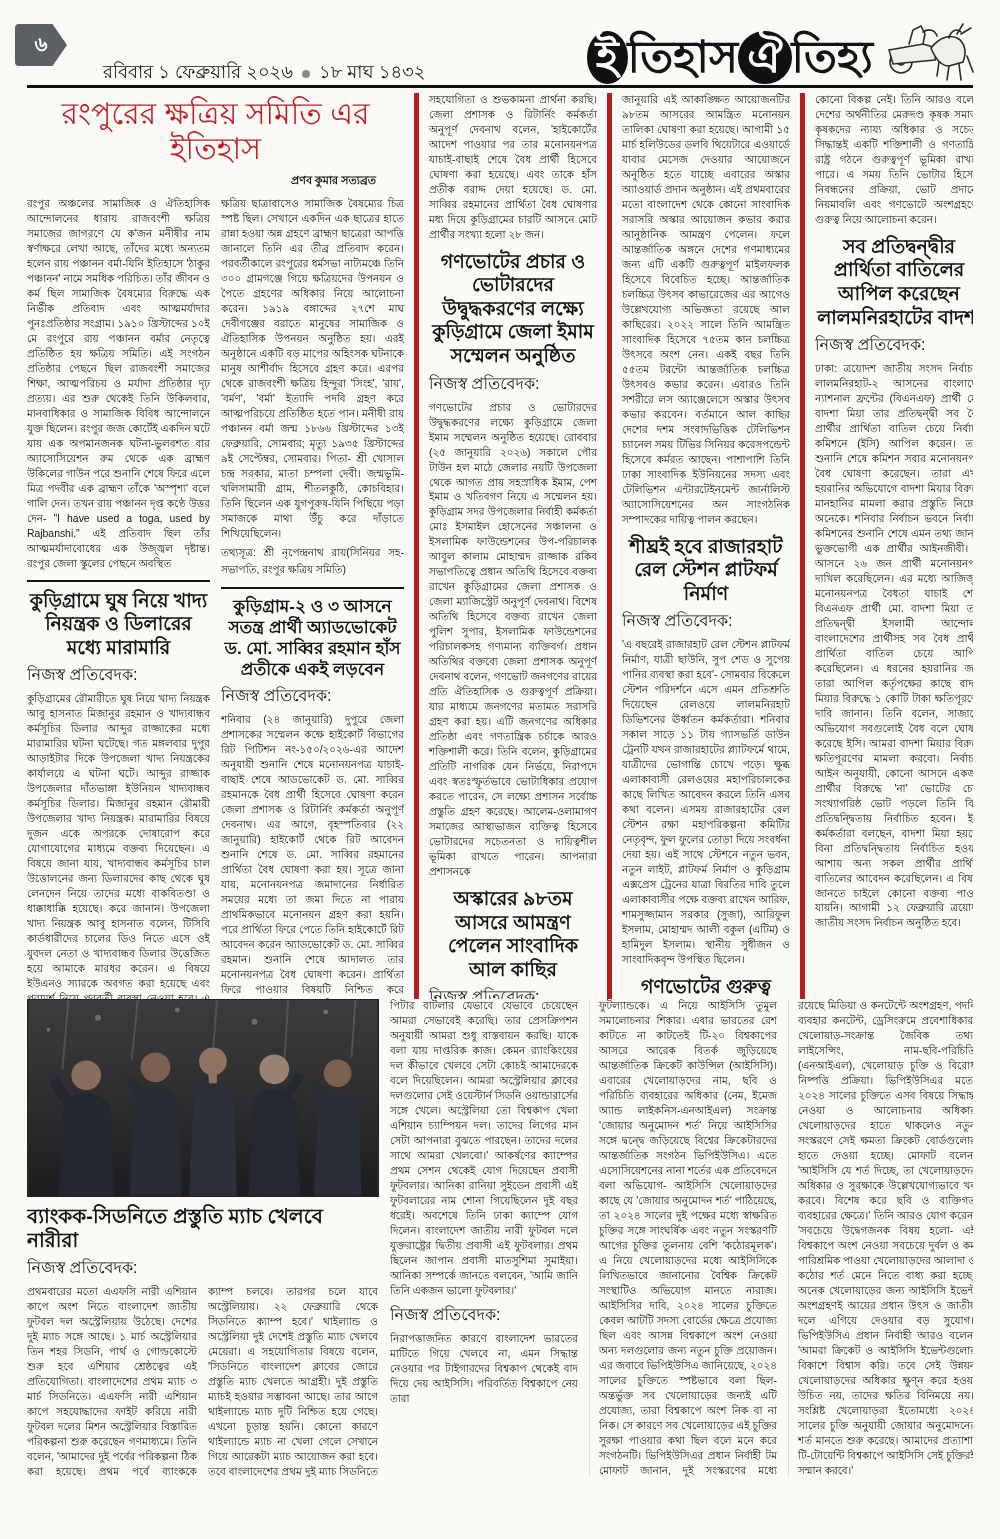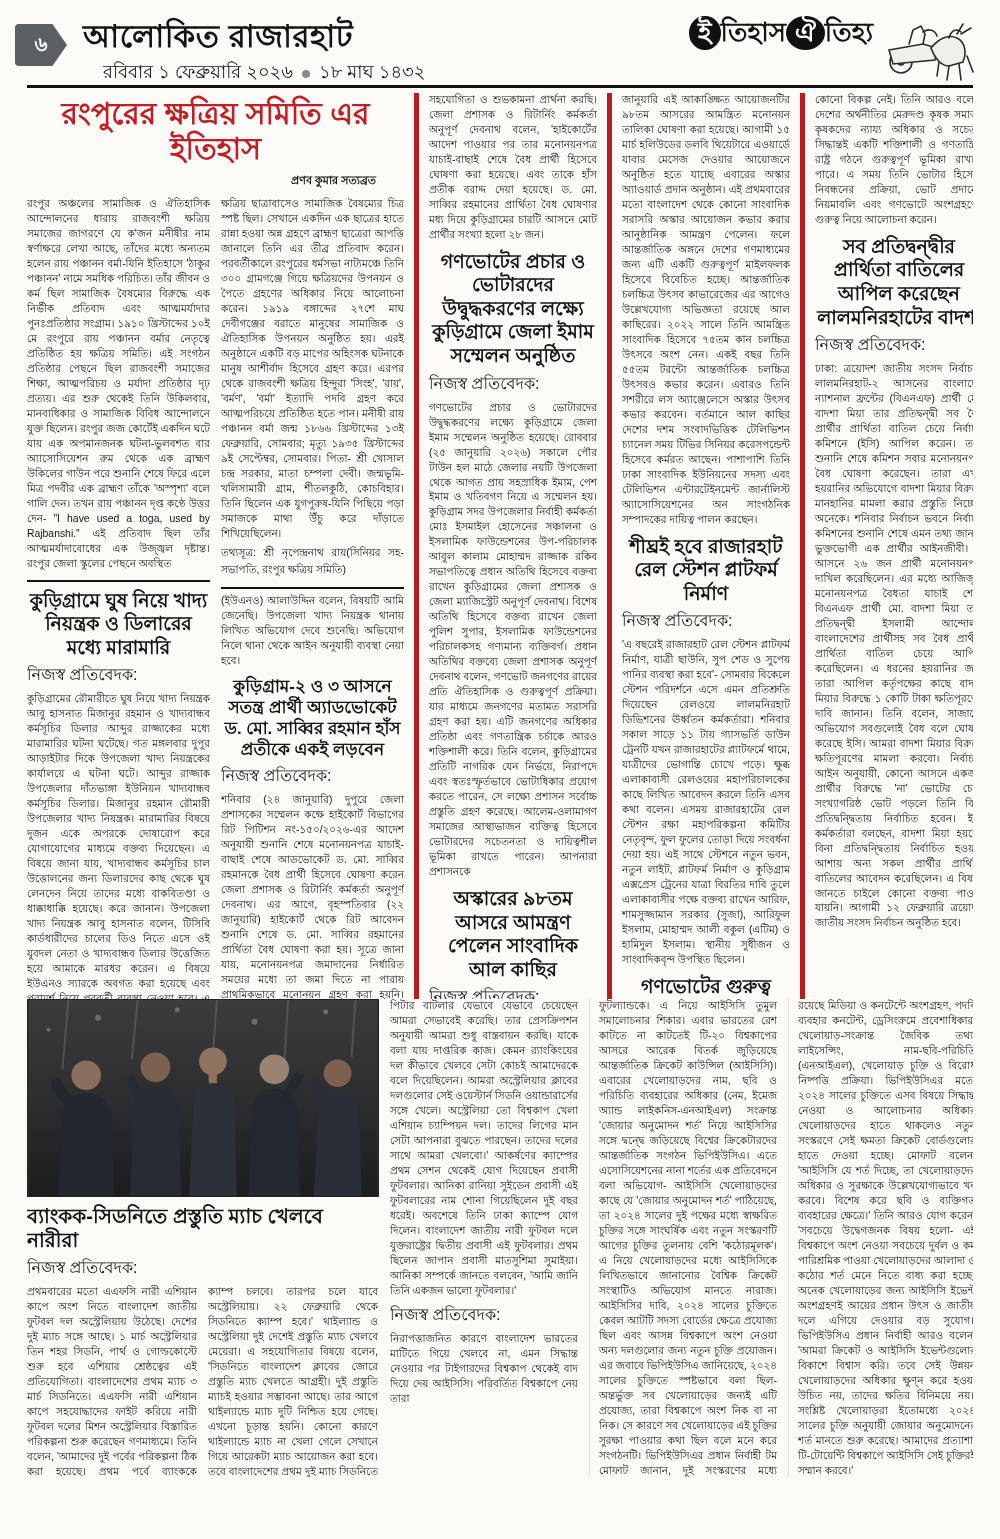--- a/index.html
+++ b/index.html
@@ -17,31 +17,31 @@
   .page-badge {
     position:absolute; left:-12px; top:24px; width:52px; height:42px;
     background:#5c6064; color:#fff; font-size:20px; font-weight:bold;
     display:flex; align-items:center; justify-content:center;
     clip-path:polygon(0 0,72% 0,100% 50%,72% 100%,0 100%);
     border-radius:4px;
   }
   .masthead { position:absolute; left:56px; top:12px; font-size:31px; font-weight:800; letter-spacing:.5px; }
   .dateline { position:absolute; left:76px; top:58px; font-size:18px; display:flex; align-items:center; gap:9px; }
   .dateline .dot { width:8px; height:8px; border-radius:50%; background:#8a8a8a; display:inline-block; }
-  .hist-logo { position:absolute; right:100px; top:12px; font-size:26px; font-weight:800; white-space:nowrap; }
+  .hist-logo { position:absolute; right:100px; top:24px; font-size:44px; font-weight:800; white-space:nowrap; }
   .logo-word { display:inline-block; }
   .logo-word::first-letter { background:#111; color:#fff; border-radius:50%; padding:1px 9px 3px; }
   .cart-art { position:absolute; right:-6px; top:4px; width:100px; height:78px; }
 
   
   .main { display:flex; gap:10px; height:906px; overflow:hidden; margin-top:5px; }
   .colw { width:183px; flex:0 0 auto; overflow:hidden; }
   .span2 { width:377px; flex:0 0 auto; overflow:hidden; }
   .body-text { font-size:10.4px; line-height:1.44; text-align:justify; word-break:break-word; }
-  .main-head { color:var(--headline-red); font-size:30px; font-weight:700; text-align:center; margin:4px 0 6px; line-height:1.15; }
+  .main-head { color:var(--headline-red); font-size:30px; font-weight:400; text-align:center; margin:4px 0 6px; line-height:1.15; }
   .byline { font-size:11px; font-weight:bold; text-align:right; padding-right:28px; margin-bottom:6px; }
   .inner2 { display:flex; gap:11px; }
   .inner2 > div { width:183px; overflow:hidden; }
   .art-head { font-size:19px; line-height:1.24; font-weight:800; text-align:center; margin:7px 0 3px; }
   .art-head.sm { font-size:17px; }
   .reporter { font-weight:normal; font-size:16px; margin:3px 0 3px; }
   .rule-top { border-top:2px solid #111; margin-top:8px; }
   .source-line { font-size:10.4px; margin-top:3px; text-align:justify; }
   .colw + .colw, .span2 + .colw { border-left:5px solid #b91c1c; padding-left:10px; }
 
@@ -60,21 +60,20 @@
 </style>
 </head>
 <body>
 
 <div class="page">
 
   <div class="masthead-row">
     <div class="page-badge">
       <span>৬</span>
     </div>
-    <div class="masthead">আলোকিত রাজারহাট</div>
     <div class="dateline">
       <span>রবিবার ১ ফেব্রুয়ারি ২০২৬</span>
       <span class="dot"></span>
       <span>১৮ মাঘ ১৪৩২</span>
     </div>
     <div class="hist-logo">
       <span class="logo-word">ইতিহাস</span><span class="logo-word">ঐতিহ্য</span>
     </div>
     <svg class="cart-art" viewBox="0 0 100 78">
       <g fill="none" stroke="#2a2a2a" stroke-width="1.6" stroke-linecap="round">
@@ -101,21 +100,20 @@
           <div class="body-text">রংপুর অঞ্চলের সামাজিক ও ঐতিহাসিক আন্দোলনের ধারায় রাজবংশী ক্ষত্রিয় সমাজের জাগরণে যে ক'জন মনীষীর নাম স্বর্ণাক্ষরে লেখা আছে, তাঁদের মধ্যে অন্যতম হলেন রায় পঞ্চানন বর্মা-যিনি ইতিহাসে 'ঠাকুর পঞ্চানন' নামে সমধিক পরিচিত। তাঁর জীবন ও কর্ম ছিল সামাজিক বৈষম্যের বিরুদ্ধে এক নির্ভীক প্রতিবাদ এবং আত্মমর্যাদার পুনঃপ্রতিষ্ঠার সংগ্রাম। ১৯১০ খ্রিস্টাব্দের ১০ই মে রংপুরে রায় পঞ্চানন বর্মার নেতৃত্বে প্রতিষ্ঠিত হয় ক্ষত্রিয় সমিতি। এই সংগঠন প্রতিষ্ঠার পেছনে ছিল রাজবংশী সমাজের শিক্ষা, আত্মপরিচয় ও মর্যাদা প্রতিষ্ঠার দৃঢ় প্রত্যয়। এর শুরু থেকেই তিনি উকিলবার, মানবাধিকার ও সামাজিক বিবিধ আন্দোলনে যুক্ত ছিলেন। রংপুর জজ কোর্টেই একদিন ঘটে যায় এক অপমানজনক ঘটনা-ভুলবশত বার অ্যাসোসিয়েশন রুম থেকে এক ব্রাহ্মণ উকিলের গাউন পরে শুনানি শেষে ফিরে এলে মিত্র পদবীর এক ব্রাহ্মণ তাঁকে 'অস্পৃশ্য' বলে গালি দেন। তখন রায় পঞ্চানন দৃপ্ত কণ্ঠে উত্তর দেন- "I have used a toga, used by Rajbanshi." এই প্রতিবাদ ছিল তাঁর আত্মমর্যাদাবোধের এক উজ্জ্বল দৃষ্টান্ত। রংপুর জেলা স্কুলের পেছনে অবস্থিত</div>
           <div class="rule-top"></div>
           <h2 class="art-head">কুড়িগ্রামে ঘুষ নিয়ে খাদ্য নিয়ন্ত্রক ও ডিলারের মধ্যে মারামারি</h2>
           <div class="reporter">নিজস্ব প্রতিবেদক:</div>
           <div class="body-text">কুড়িগ্রামের রৌমারীতে ঘুষ নিয়ে খাদ্য নিয়ন্ত্রক আবু হাসনাত মিজানুর রহমান ও খাদ্যবান্ধব কর্মসূচির ডিলার আব্দুর রাজ্জাকের মধ্যে মারামারির ঘটনা ঘটেছে। গত মঙ্গলবার দুপুর আড়াইটার দিকে উপজেলা খাদ্য নিয়ন্ত্রকের কার্যালয়ে এ ঘটনা ঘটে। আব্দুর রাজ্জাক উপজেলার দাঁতভাঙ্গা ইউনিয়ন খাদ্যবান্ধব কর্মসূচির ডিলার। মিজানুর রহমান রৌমারী উপজেলার খাদ্য নিয়ন্ত্রক। মারামারির বিষয়ে দুজন একে অপরকে দোষারোপ করে যোগাযোগের মাধ্যমে বক্তব্য দিয়েছেন। এ বিষয়ে জানা যায়, খাদ্যবান্ধব কর্মসূচির চাল উত্তোলনের জন্য ডিলারদের কাছ থেকে ঘুষ লেনদেন নিয়ে তাদের মধ্যে বাকবিতণ্ডা ও ধাক্কাধাক্কি হয়েছে। করে জানান। উপজেলা খাদ্য নিয়ন্ত্রক আবু হাসনাত বলেন, টিসিবি কার্ডধারীদের চালের ডিও নিতে এসে ওই যুবদল নেতা ও খাদ্যবান্ধব ডিলার উত্তেজিত হয়ে আমাকে মারধর করেন। এ বিষয়ে ইউএনও স্যারকে অবগত করা হয়েছে এবং পরামর্শ নিয়ে পরবর্তী ব্যবস্থা নেওয়া হবে। এ বিষয়ে রৌমারী উপজেলা নির্বাহী কর্মকর্তা</div>
         </div>
         <div>
           <div class="body-text">ক্ষত্রিয় ছাত্রাবাসেও সামাজিক বৈষম্যের চিত্র স্পষ্ট ছিল। সেখানে একদিন এক ছাত্রের হাতে রান্না হওয়া অন্ন গ্রহণে ব্রাহ্মণ ছাত্রেরা আপত্তি জানালে তিনি এর তীব্র প্রতিবাদ করেন। পরবর্তীকালে রংপুরের ধর্মসভা নাট্যমঞ্চে তিনি ৩০০ গ্রামগঞ্জে গিয়ে ক্ষত্রিয়দের উপনয়ন ও পৈতে গ্রহণের অধিকার নিয়ে আলোচনা করেন। ১৯১৯ বঙ্গাব্দের ২৭শে মাঘ দেবীগঞ্জের বরাতে মানুষের সামাজিক ও ঐতিহাসিক উপনয়ন অনুষ্ঠিত হয়। এরই অনুষ্ঠানে একটি বড় মাপের অহিংসক ঘটনাকে মানুষ আশীর্বাদ হিসেবে গ্রহণ করে। এরপর থেকে রাজবংশী ক্ষত্রিয় হিন্দুরা 'সিংহ', 'রায়', 'বর্মণ', 'বর্মা' ইত্যাদি পদবি গ্রহণ করে আত্মপরিচয়ে প্রতিষ্ঠিত হতে পান। মনীষী রায় পঞ্চানন বর্মা জন্ম ১৮৬৬ খ্রিস্টাব্দের ১৩ই ফেব্রুয়ারি, সোমবার; মৃত্যু ১৯৩৫ খ্রিস্টাব্দের ৯ই সেপ্টেম্বর, সোমবার। পিতা- শ্রী খোসাল চন্দ্র সরকার, মাতা চম্পলা দেবী। জন্মভূমি-খলিসামারী গ্রাম, শীতলকুঠি, কোচবিহার। তিনি ছিলেন এক যুগপুরুষ-যিনি পিছিয়ে পড়া সমাজকে মাথা উঁচু করে দাঁড়াতে শিখিয়েছিলেন।</div>
           <div class="source-line">তথ্যসূত্র:  শ্রী  নৃপেন্দ্রনাথ  রায়(সিনিয়র সহ-সভাপতি, রংপুর ক্ষত্রিয় সমিতি)</div>
           <div class="rule-top"></div>
-          <div class="body-text" style="margin-top:5px">(ইউএনও) আলাউদ্দিন বলেন, বিষয়টি আমি জেনেছি। উপজেলা খাদ্য নিয়ন্ত্রক থানায় লিখিত অভিযোগ দেবে শুনেছি। অভিযোগ নিলে থানা থেকে আইন অনুযায়ী ব্যবস্থা নেয়া হবে।</div>
           <h2 class="art-head sm">কুড়িগ্রাম-২ ও ৩ আসনে সতন্ত্র প্রার্থী অ্যাডভোকেট ড. মো. সাব্বির রহমান হাঁস প্রতীকে একই লড়বেন</h2>
           <div class="reporter">নিজস্ব প্রতিবেদক:</div>
           <div class="body-text">শনিবার (২৪ জানুয়ারি) দুপুরে জেলা প্রশাসকের সম্মেলন কক্ষে হাইকোর্ট বিভাগের রিট পিটিশন নং-১৫০/২০২৬-এর আদেশ অনুযায়ী শুনানি শেষে মনোনয়নপত্র যাচাই-বাছাই শেষে আডভোকেট ড. মো. সাব্বির রহমানকে বৈধ প্রার্থী হিসেবে ঘোষণা করেন জেলা প্রশাসক ও রিটার্নিং কর্মকর্তা অনুপূর্ণ দেবনাথ। এর আগে, বৃহস্পতিবার (২২ জানুয়ারি) হাইকোর্ট থেকে রিট আবেদন শুনানি শেষে ড. মো. সাব্বির রহমানের প্রার্থিতা বৈধ ঘোষণা করা হয়। সূত্রে জানা যায়, মনোনয়নপত্র জমাদানের নির্ধারিত সময়ের মধ্যে তা জমা দিতে না পারায় প্রাথমিকভাবে মনোনয়ন গ্রহণ করা হয়নি। পরে প্রার্থিতা ফিরে পেতে তিনি হাইকোর্টে রিট আবেদন করেন অ্যাডভোকেট ড. মো. সাব্বির রহমান। শুনানি শেষে আদালত তার মনোনয়নপত্র বৈধ ঘোষণা করেন। প্রার্থিতা ফিরে পাওয়ার বিষয়টি নিশ্চিত করে অ্যাডভোকেট ড. মো. সাব্বির রহমান বলেন, 'কুড়িগ্রাম-২ ও কুড়িগ্রাম-৩ আসনের মানুষের জীবনমান উন্নয়নের লক্ষ্যে আমি নির্বাচনে অংশ নিচ্ছি। মাঠে নেমে জনগণের</div>
         </div>
       </div>
     </div>
 
     <div class="colw">
       <div class="body-text">সহযোগিতা ও শুভকামনা প্রার্থনা করছি। জেলা প্রশাসক ও রিটার্নিং কর্মকর্তা অনুপূর্ণ দেবনাথ বলেন, 'হাইকোর্টের আদেশ পাওয়ার পর তার মনোনয়নপত্র যাচাই-বাছাই শেষে বৈধ প্রার্থী হিসেবে ঘোষণা করা হয়েছে। এবং তাকে হাঁস প্রতীক বরাদ্দ দেয়া হয়েছে। ড. মো. সাব্বির রহমানের প্রার্থিতা বৈধ ঘোষণার মধ্য দিয়ে কুড়িগ্রামের চারটি আসনে মোট প্রার্থীর সংখ্যা হলো ২৮ জন।</div>
       <h2 class="art-head">গণভোটের প্রচার ও ভোটারদের উদ্বুদ্ধকরণের লক্ষ্যে কুড়িগ্রামে জেলা ইমাম সম্মেলন অনুষ্ঠিত</h2>

